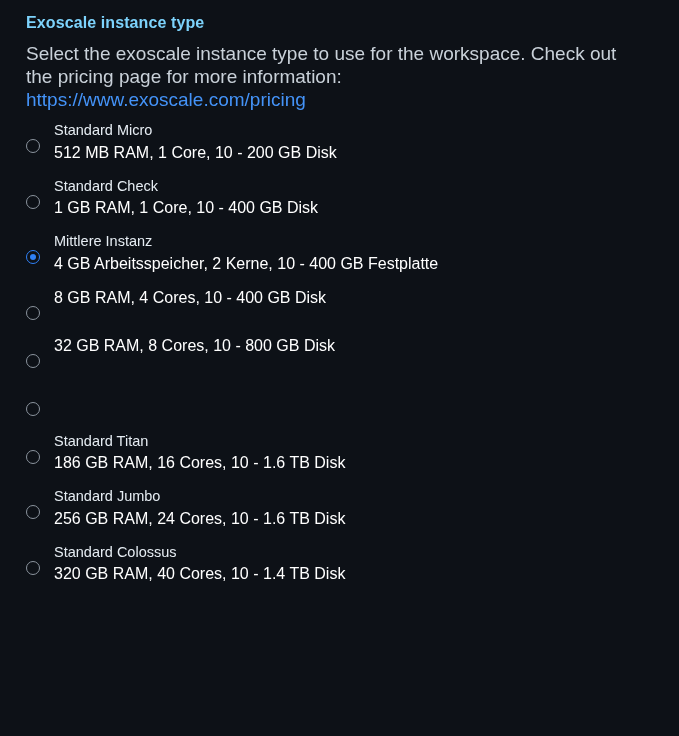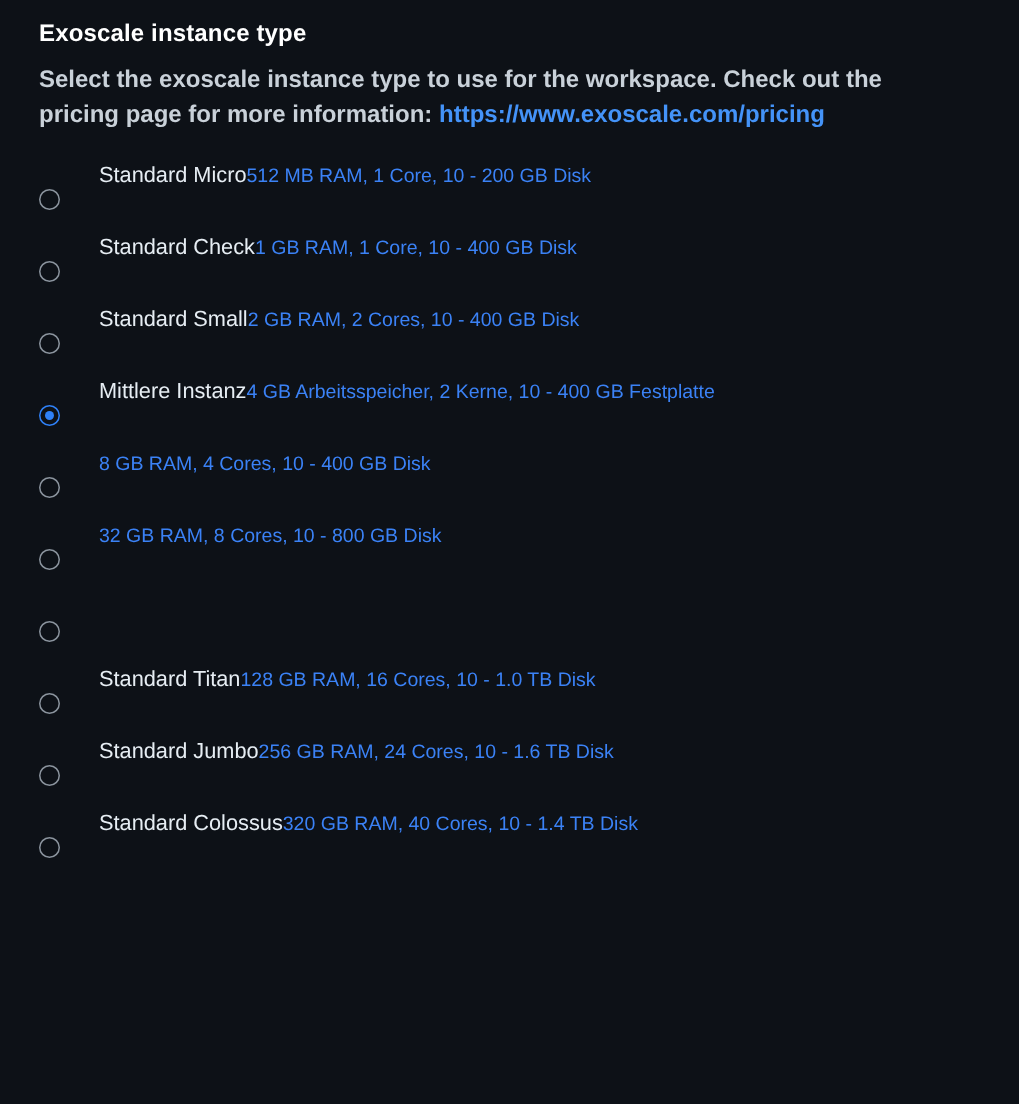--- a/index.html
+++ b/index.html
@@ -17,31 +17,30 @@
   }
   .page {
     padding: 14px 26px 0 26px;
     box-sizing: border-box;
     width: 679px;
     height: 736px;
   }
   .section-title {
     font-size: 16px;
     font-weight: bold;
-    color: #ffffff;
+    color: #7dd3fc;
     margin: 0 0 10px 0;
     letter-spacing: 0.1px;
   }
   .description {
-    font-size: 16px;
+    font-size: 19px;
     line-height: 23px;
     color: #c9d1d9;
-    margin: 0 0 22px 0;
+    margin: 0 0 12px 0;
     max-width: 600px;
-    font-weight: bold;
   }
   .description a {
     color: #4493f8;
     text-decoration: none;
   }
   .options {
     display: flex;
     flex-direction: column;
   }
   .option {
@@ -71,32 +70,31 @@
     left: 50%;
     top: 50%;
     transform: translate(-50%, -50%);
     width: 6px;
     height: 6px;
     border-radius: 50%;
     background: #2f81f7;
   }
   .labels {
     display: flex;
-    flex-direction: row;
+    flex-direction: column;
     line-height: 1.0;
-    margin-left: 12px;
   }
   .opt-name {
     font-size: 14.5px;
     color: #e6edf3;
     margin-bottom: 7px;
   }
   .opt-specs {
-    font-size: 13px;
-    color: #3b82f6;
+    font-size: 16px;
+    color: #ffffff;
   }
 </style>
 </head>
 <body>
 
 <div class="page">
   <h2 class="section-title">Exoscale instance type</h2>
   <p class="description">
     <span>Select the exoscale instance type to use for the workspace. Check out the pricing page for more information:</span>
     <a href="#" title="https://www.exoscale.com/pricing">https://www.exoscale.com/pricing</a>
@@ -111,27 +109,20 @@
         </span>
       </div>
       <div class="option">
         <span class="radio"></span>
         <span class="labels">
           <span class="opt-name">Standard Check</span>
           <span class="opt-specs">1 GB RAM, 1 Core, 10 - 400 GB Disk</span>
         </span>
       </div>
       <div class="option">
-        <span class="radio"></span>
-        <span class="labels">
-          <span class="opt-name">Standard Small</span>
-          <span class="opt-specs">2 GB RAM, 2 Cores, 10 - 400 GB Disk</span>
-        </span>
-      </div>
-      <div class="option">
         <span class="radio checked"></span>
         <span class="labels">
           <span class="opt-name">Mittlere Instanz</span>
           <span class="opt-specs">4 GB Arbeitsspeicher, 2 Kerne, 10 - 400 GB Festplatte</span>
         </span>
       </div>
       <div class="option">
         <span class="radio"></span>
         <span class="labels">
           <span class="opt-specs">8 GB RAM, 4 Cores, 10 - 400 GB Disk</span>
@@ -143,21 +134,21 @@
           <span class="opt-specs">32 GB RAM, 8 Cores, 10 - 800 GB Disk</span>
         </span>
       </div>
       <div class="option">
         <span class="radio"></span>
       </div>
       <div class="option">
         <span class="radio"></span>
         <span class="labels">
           <span class="opt-name">Standard Titan</span>
-          <span class="opt-specs">128 GB RAM, 16 Cores, 10 - 1.0 TB Disk</span>
+          <span class="opt-specs">186 GB RAM, 16 Cores, 10 - 1.6 TB Disk</span>
         </span>
       </div>
       <div class="option">
         <span class="radio"></span>
         <span class="labels">
           <span class="opt-name">Standard Jumbo</span>
           <span class="opt-specs">256 GB RAM, 24 Cores, 10 - 1.6 TB Disk</span>
         </span>
       </div>
       <div class="option">

